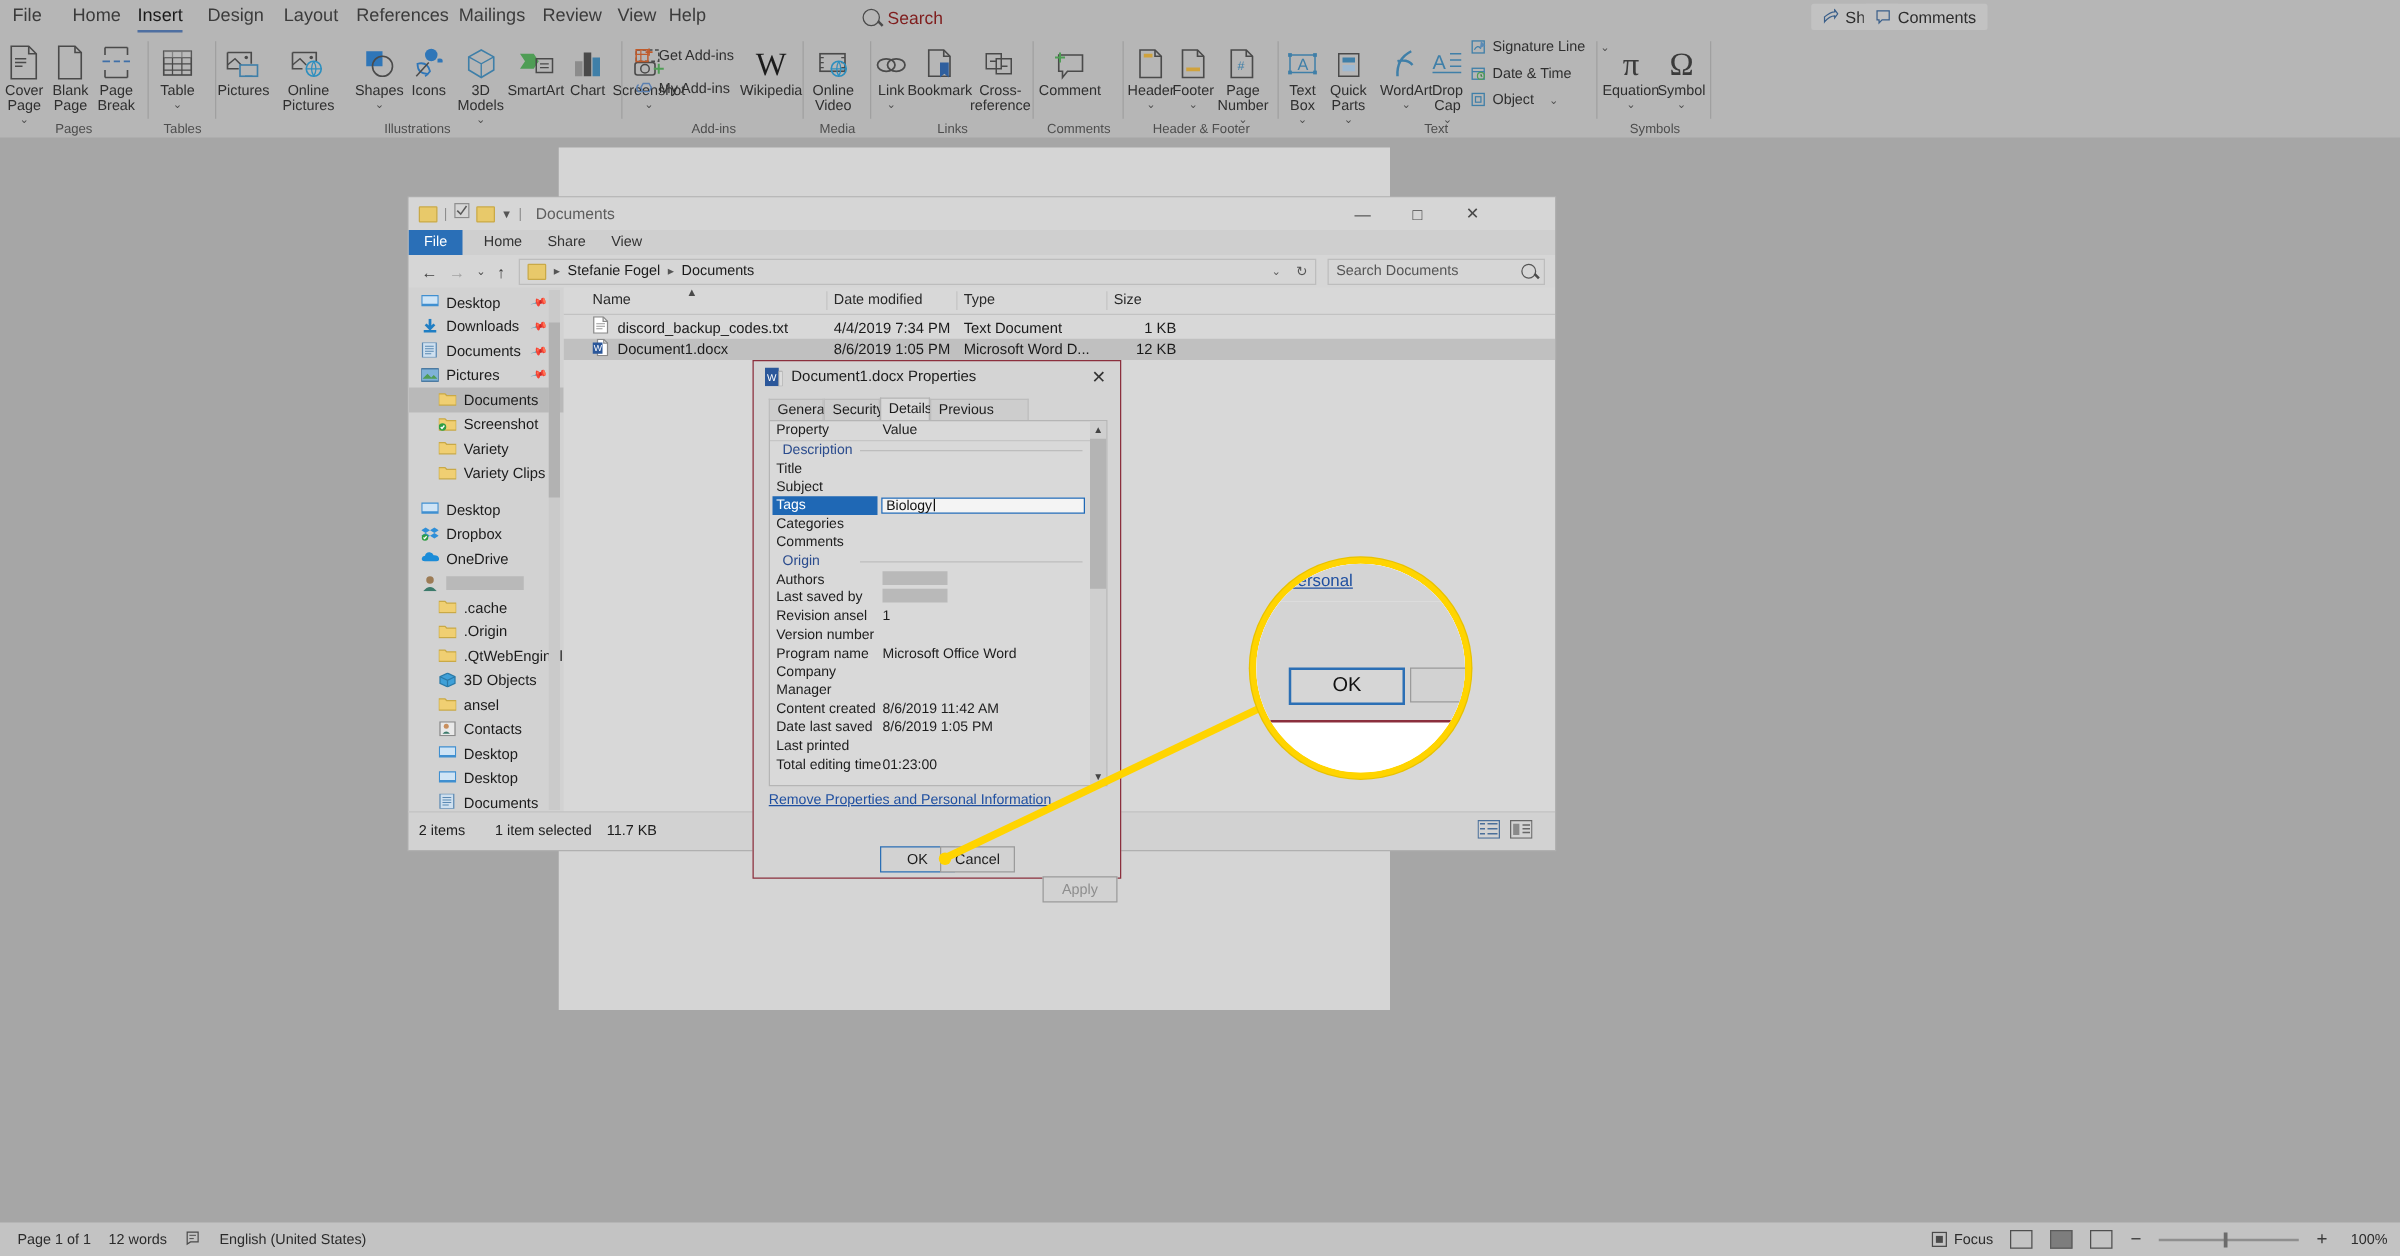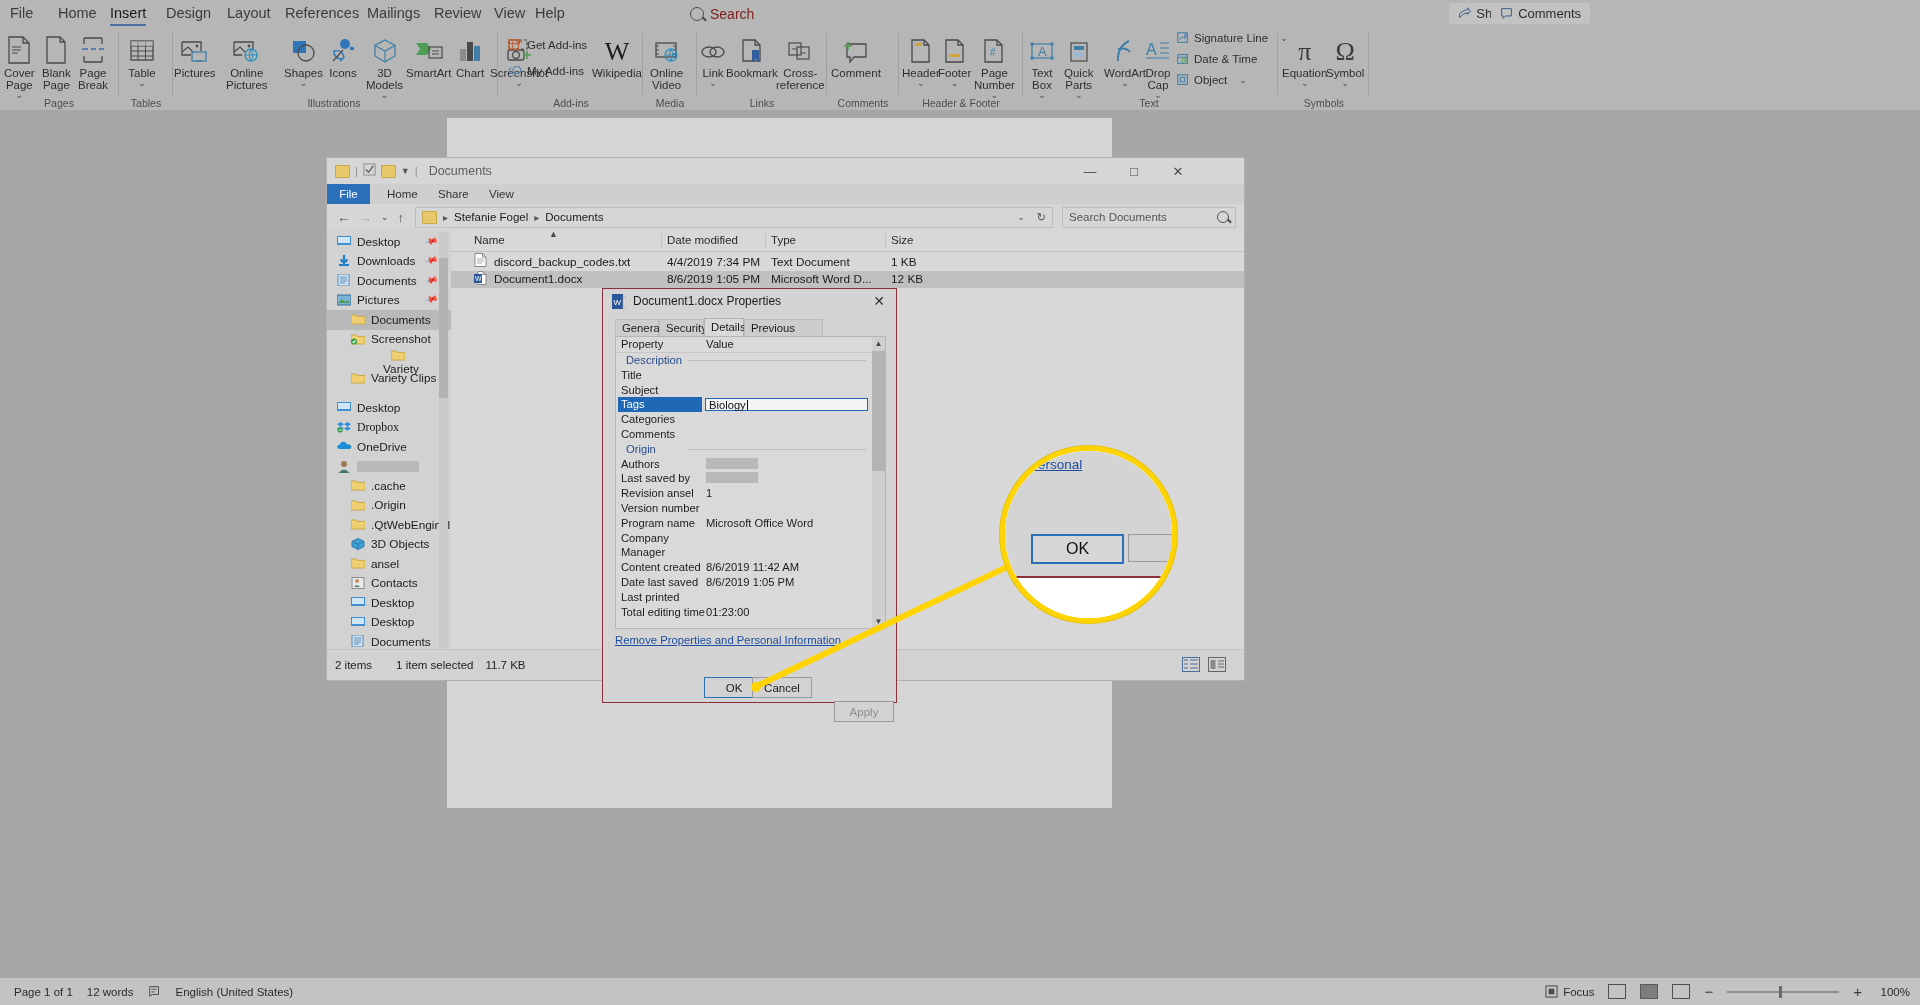--- a/index.html
+++ b/index.html
@@ -63,21 +63,21 @@
 
   #ex-right{position:absolute;left:124px;top:72px;right:0;bottom:30px;background:#d8d8d8;}
   #colhead{position:absolute;left:0;top:0;width:100%;height:21px;border-bottom:1px solid #c2c2c2;}
   .col{position:absolute;top:0;height:21px;line-height:21px;font-size:11.5px;color:#2a2a2a;}
   .colsep{position:absolute;top:3px;width:1px;height:15px;background:#c4c4c4;}
   .frow{position:absolute;left:0;width:100%;height:17.5px;display:flex;align-items:center;font-size:11.8px;color:#1a1a1a;}
   .frow.sel{background:#c0c0c0;}
   .fname{position:absolute;left:23px;display:flex;align-items:center;gap:7px;}
   .fdate{position:absolute;left:216px;}
   .ftype{position:absolute;left:320px;}
-  .fsize{position:absolute;left:440px;width:50px;text-align:left;}
+  .fsize{position:absolute;left:440px;width:50px;text-align:right;}
   #ex-status{position:absolute;left:0;bottom:0;width:100%;height:30px;background:#d2d2d2;border-top:1px solid #c2c2c2;display:flex;align-items:center;font-size:11.5px;color:#1c1c1c;}
   #ex-status .s1{margin-left:8px;}
   #ex-status .s2{margin-left:24px;}
   #ex-status .s3{margin-left:12px;}
 
   
   #props{left:602px;top:288px;width:295px;height:415px;background:#d4d4d4;border:1px solid #8b2f3d;box-sizing:border-box;}
   #pr-title{position:absolute;left:0;top:0;width:100%;height:24px;display:flex;align-items:center;gap:7px;padding-left:9px;box-sizing:border-box;font-size:12px;color:#1c1c1c;}
   #pr-close{position:absolute;right:0;top:0;width:34px;height:24px;display:flex;align-items:center;justify-content:center;font-size:14px;color:#333;}
   .ptab{position:absolute;top:30px;height:17px;line-height:17px;font-size:11.3px;color:#1c1c1c;padding:0 6px;border:1px solid #bdbdbd;border-bottom:none;background:#cdcdcd;box-sizing:border-box;}
@@ -634,40 +634,40 @@
           <span>Documents</span>
         </div>
         <div class="navitem" style="position: absolute; left: 0px; right: 0px; top: 99.5px; padding-left: 24px;">
           <span class="ni"><svg width="14" height="12" viewBox="0 0 14 12">
               <path d="M0 2 H5 L6.3 3.4 H14 V11 H0Z" fill="#f0cf72" stroke="#c9a946"></path>
               <circle cx="3" cy="8.5" r="3" fill="#2f9e44"></circle>
               <path d="M1.6 8.6 L2.6 9.7 L4.5 7.4" stroke="#fff" stroke-width="1.1" fill="none"></path>
             </svg></span>
           <span>Screenshot</span>
         </div>
-        <div class="navitem" style="position: absolute; left: 0px; right: 0px; top: 119px; padding-left: 24px; flex-direction: column;">
+        <div class="navitem" style="position: absolute; left: 0px; right: 0px; top: 119px; padding-left: 24px;">
           <span class="ni"><svg width="14" height="12" viewBox="0 0 14 12">
               <path d="M0 2 H5 L6.3 3.4 H14 V11 H0Z" fill="#f0cf72" stroke="#c9a946"></path>
             </svg></span>
           <span>Variety</span>
         </div>
         <div class="navitem" style="position: absolute; left: 0px; right: 0px; top: 138.5px; padding-left: 24px;">
           <span class="ni"><svg width="14" height="12" viewBox="0 0 14 12">
               <path d="M0 2 H5 L6.3 3.4 H14 V11 H0Z" fill="#f0cf72" stroke="#c9a946"></path>
             </svg></span>
           <span>Variety Clips</span>
         </div>
         <div class="navitem" style="position: absolute; left: 0px; right: 0px; top: 168px; padding-left: 10px;">
           <span class="ni"><svg width="14" height="12" viewBox="0 0 14 12">
               <rect x="0" y="1" width="14" height="9" fill="#3f8fd0"></rect>
               <rect x="1" y="2" width="12" height="6" fill="#cfe4f5"></rect>
             </svg></span>
           <span>Desktop</span>
         </div>
-        <div class="navitem" style="position: absolute; left: 0px; right: 0px; top: 187.5px; padding-left: 10px; font-family: Liberation Serif, serif;">
+        <div class="navitem" style="position: absolute; left: 0px; right: 0px; top: 187.5px; padding-left: 10px;">
           <span class="ni"><svg width="14" height="12" viewBox="0 0 14 12">
               <path d="M3.5 1 L0 3.2 L3.5 5.4 L7 3.2Z M10.5 1 L7 3.2 L10.5 5.4 L14 3.2Z M0 7.6 L3.5 5.4 L7 7.6 L3.5 9.8Z M14 7.6 L10.5 5.4 L7 7.6 L10.5 9.8Z" fill="#2f8fd8"></path>
               <circle cx="3" cy="9" r="2.6" fill="#2f9e44"></circle>
               <path d="M1.8 9 L2.7 9.9 L4.3 8" stroke="#fff" stroke-width="1" fill="none"></path>
             </svg></span>
           <span>Dropbox</span>
         </div>
         <div class="navitem" style="position: absolute; left: 0px; right: 0px; top: 207px; padding-left: 10px;">
           <span class="ni"><svg width="15" height="11" viewBox="0 0 15 11">
               <path d="M3 9 Q0 9 0.4 6.6 Q0.8 4.6 3 4.6 Q3.6 1.5 6.8 1.8 Q9.2 2 9.9 4.2 Q13.6 3.9 14.2 6.6 Q14.7 9 12 9Z" fill="#1b8cd8"></path>

